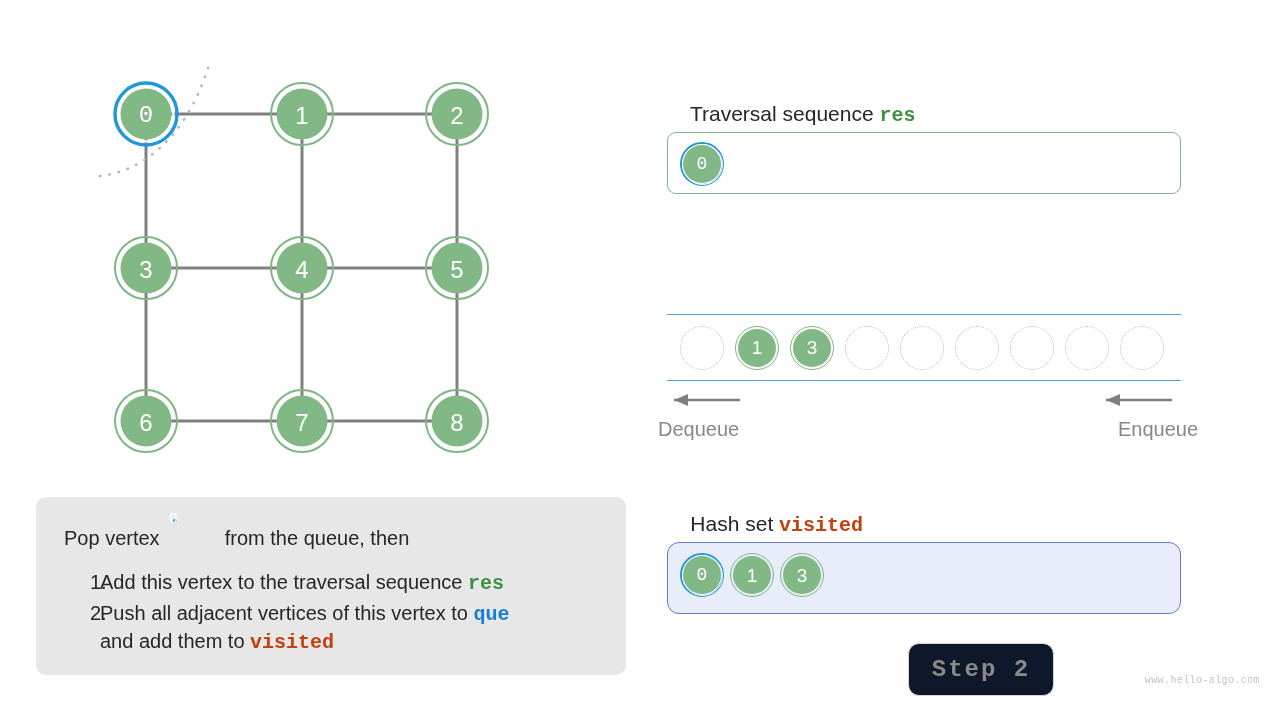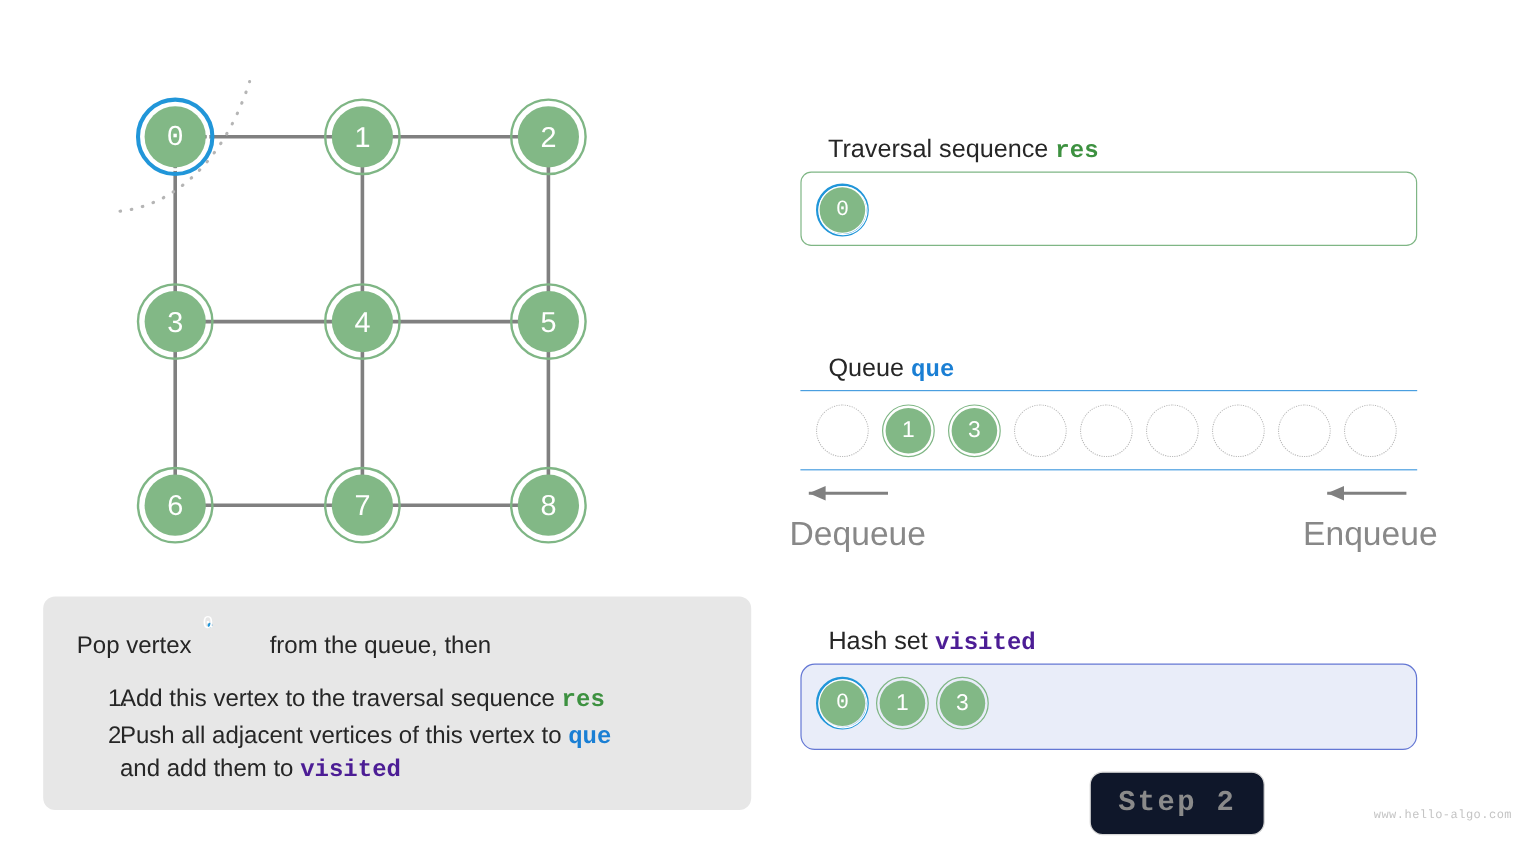--- a/index.html
+++ b/index.html
@@ -26,30 +26,30 @@
   }
   .cap-line1 .txt{white-space:pre;}
   .cap-list{margin:0;padding:0;list-style:none;}
   .cap-list li{
     display:flex;font-size:20px;color:#262626;line-height:1.38;margin-bottom:2px;
   }
   .cap-num{width:38px;flex:0 0 38px;text-align:left;padding-left:28px;box-sizing:border-box;}
   .cap-body{flex:1;}
   .kw-res{color:#3d9140;font-weight:bold;}
   .kw-que{color:#1a7fd4;font-weight:bold;}
-  .kw-visited{color:#4c1d95;font-weight:bold;}
+  .kw-visited{color:#c2410c;font-weight:bold;}
 
   
   .mini-node{
     display:inline-block;vertical-align:middle;position:relative;
     width:38px;height:38px;margin:0 8px;
   }
 
   
-  #right-panel{position:absolute;left:666px;top:15px;width:600px;height:608px;}
+  #right-panel{position:absolute;left:666px;top:4px;width:600px;height:608px;}
   .sec-title{
     position:absolute;font-size:21px;color:#262626;white-space:pre;
   }
   .sec-title .mono{font-size:20px;}
 
   
   #res-box{
     position:absolute;left:1px;top:128px;width:514px;height:62px;
     border:1.6px solid #7fb685;border-radius:9px;box-sizing:border-box;
   }
@@ -66,21 +66,21 @@
   }
   .q-slot{width:54px;height:51px;display:flex;align-items:center;justify-content:center;}
   .q-empty{
     width:44px;height:44px;border-radius:50%;
     border:1.6px dotted #b9b9b9;box-sizing:border-box;
   }
 
   
   #arrow-row{position:absolute;left:0px;top:386px;width:520px;height:20px;}
   #label-row{position:absolute;left:-8px;top:414px;width:540px;}
-  .flow-label{position:absolute;font-size:28px;color:#888888;}
+  .flow-label{position:absolute;font-size:20px;color:#888888;}
   #dequeue-label{left:0px;}
   #enqueue-label{right:0px;}
 
   
   #visited-box{
     position:absolute;left:1px;top:538px;width:514px;height:72px;
     background:#e9edf9;border:1.8px solid #6477d4;border-radius:12px;
     box-sizing:border-box;
   }
   #visited-items{position:absolute;left:12px;top:10px;display:flex;gap:6px;}
@@ -230,23 +230,20 @@
     <div id="res-items">
         <div class="chip hl">
           <span class="outer"></span>
           <span class="ring2"></span>
           <span class="fill"></span>
           <span class="lbl">0</span>
         </div>
       </div>
   </div>
 
-  <div class="sec-title" style="left:1px;top:256px;">
-    <span>Queue </span><span class="mono kw-que">que</span>
-  </div>
   <div id="queue-wrap">
     <div class="q-rail" id="q-rail-top"></div>
     <div id="q-slots">
         <div class="q-slot">
           <div class="q-empty"></div>
         </div>
         <div class="q-slot">
           <div class="chip sans">
             <span class="outer"></span>
             <span class="fill"></span>

